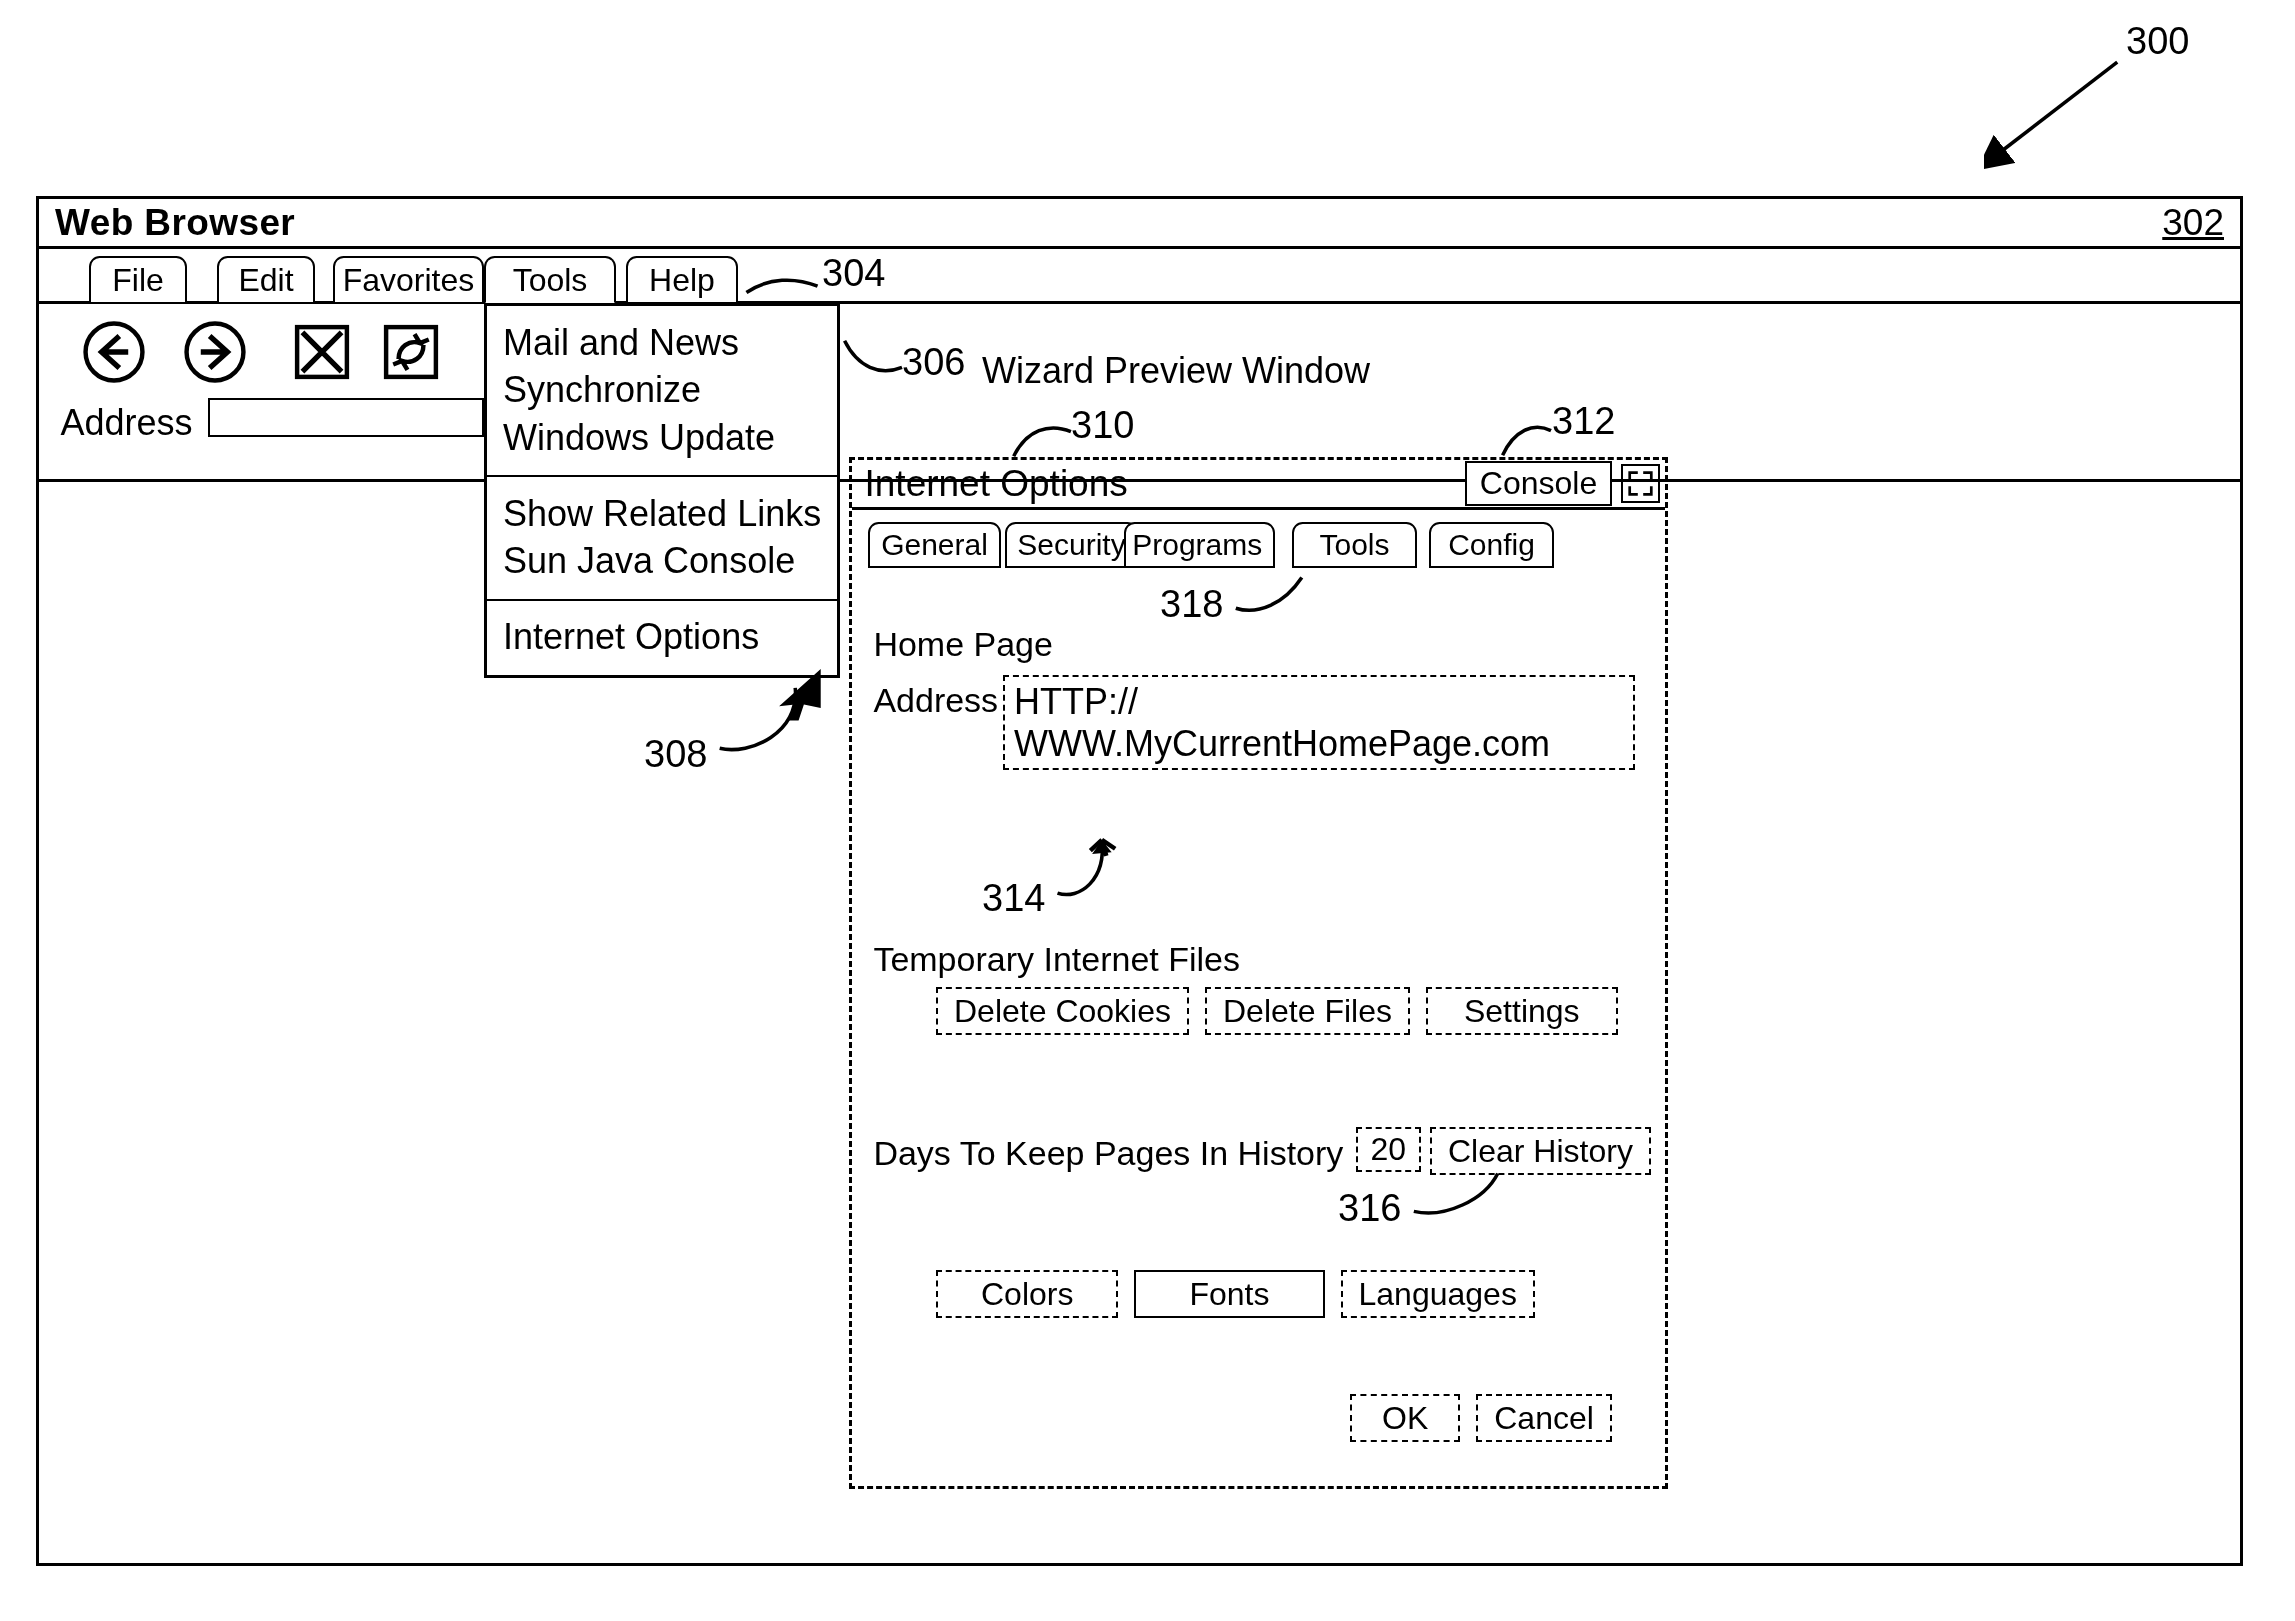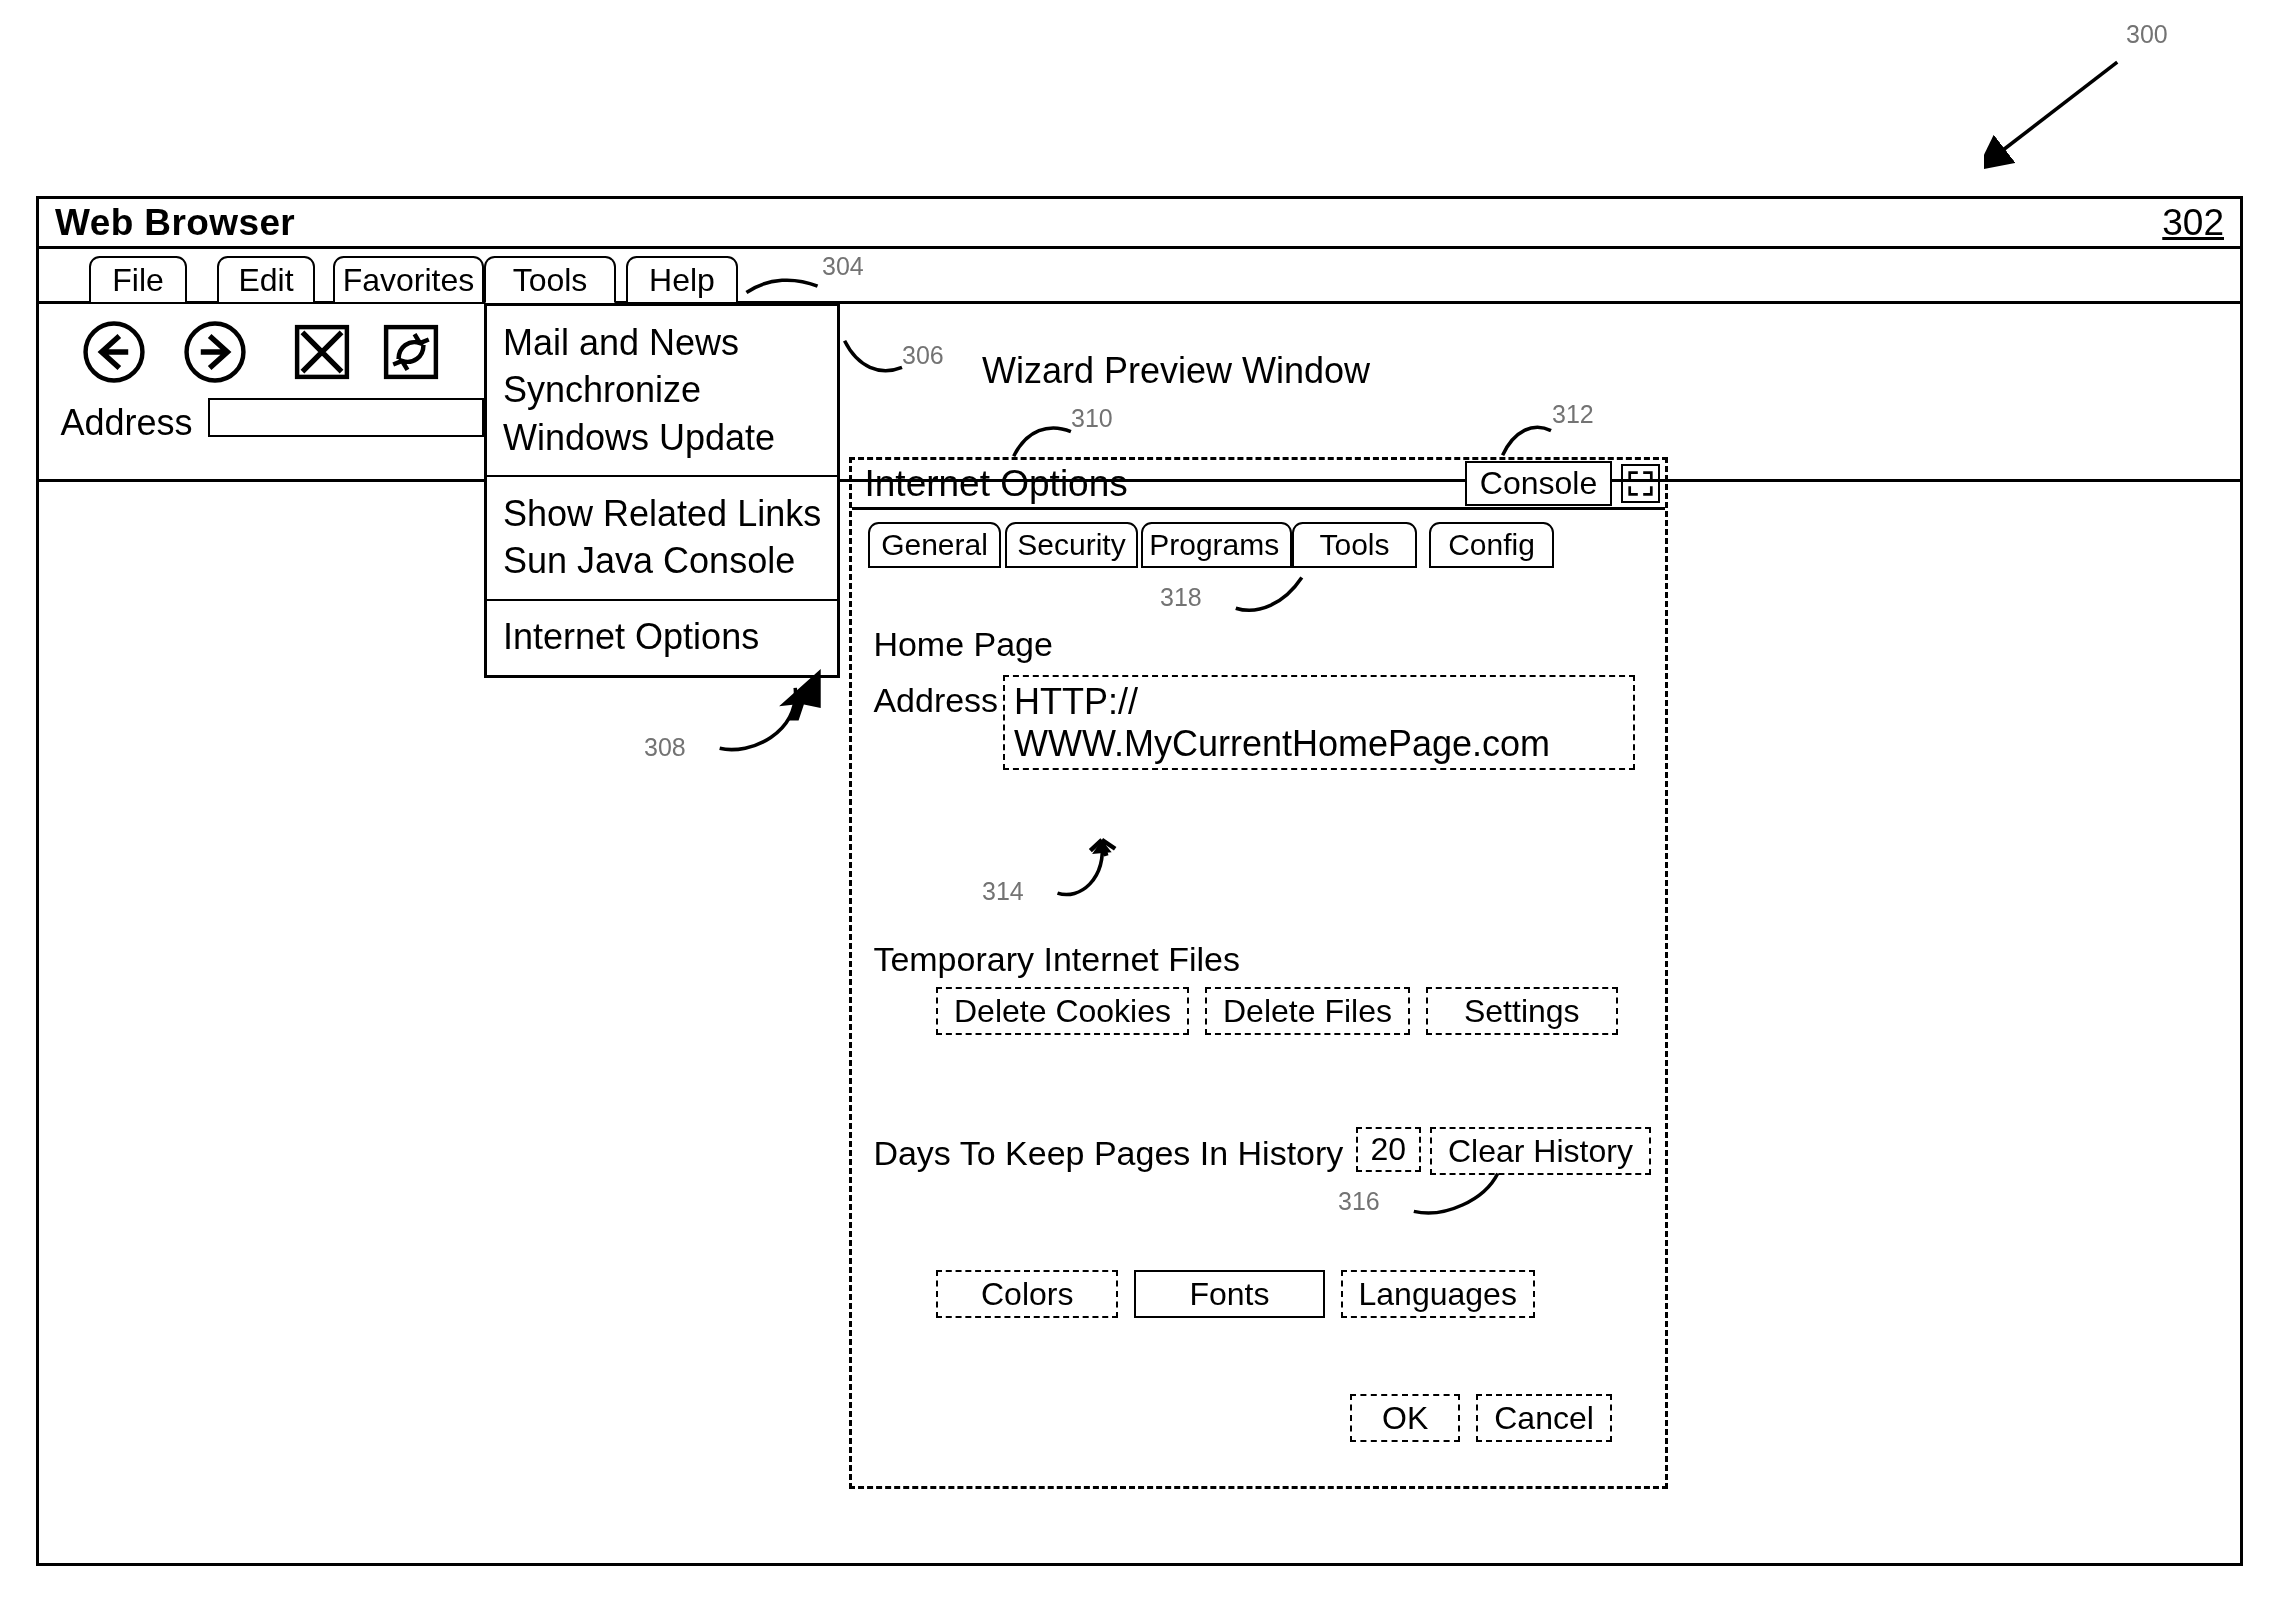--- a/index.html
+++ b/index.html
@@ -6,22 +6,22 @@
     margin: 0;
     padding: 0;
     background: #fff;
     font-family: Arial, Helvetica, sans-serif;
     color: #000;
     width: 2295px;
     height: 1621px;
   }
   .callout {
     position: absolute;
-    font-size: 25px;
-    color: #737373;
+    font-size: 38px;
+    color: #000000;
   }
   .main-frame {
     position: absolute;
     left: 36px;
     top: 196px;
     width: 2207px;
     height: 1370px;
     border: 3.6px solid #000;
     box-sizing: border-box;
   }
@@ -322,21 +322,21 @@
       <div class="expand-box">
         <svg viewBox="0 0 30 30">
           <path d="M3 12 L3 3 L12 3 M18 3 L27 3 L27 12 M27 18 L27 27 L18 27 M12 27 L3 27 L3 18" fill="none" stroke="#000" stroke-width="3"></path>
         </svg>
       </div>
     </div>
 
     <div class="tab-row">
       <div class="w-tab" style="left:0px;   width:133px;">General</div>
       <div class="w-tab" style="left:137px; width:133px;">Security</div>
-      <div class="w-tab" style="left:273px; width:151px;padding-left:8px;">Programs</div>
+      <div class="w-tab" style="left:256px; width:151px;padding-left:8px;">Programs</div>
       <div class="w-tab" style="left:424px; width:125px;">Tools</div>
       <div class="w-tab" style="left:561px; width:125px;">Config</div>
     </div>
 
     <div class="section-label" style="left:21.4px; top:165px;">Home Page</div>
     <div class="section-label" style="left:21.4px; top:221px;">Address</div>
     <div class="w-input" style="left:151px; top:215px; width:632px;">HTTP:// WWW.MyCurrentHomePage.com</div>
 
 
     <div class="section-label" style="left:21.4px; top:480px;">Temporary Internet Files</div>

